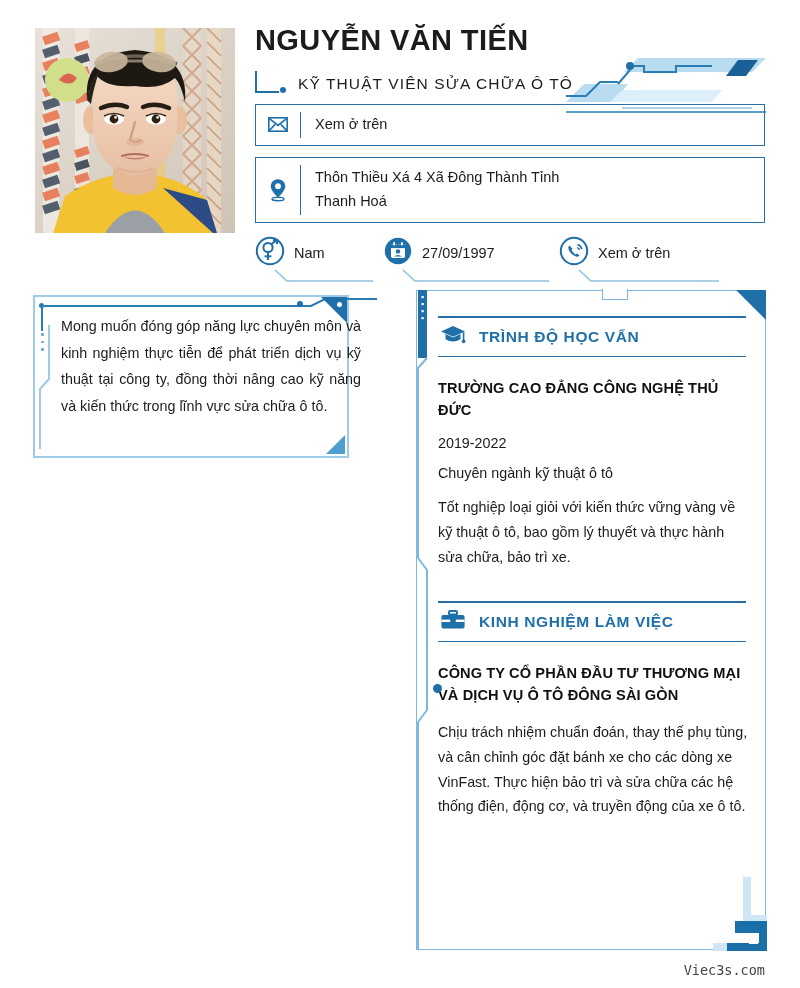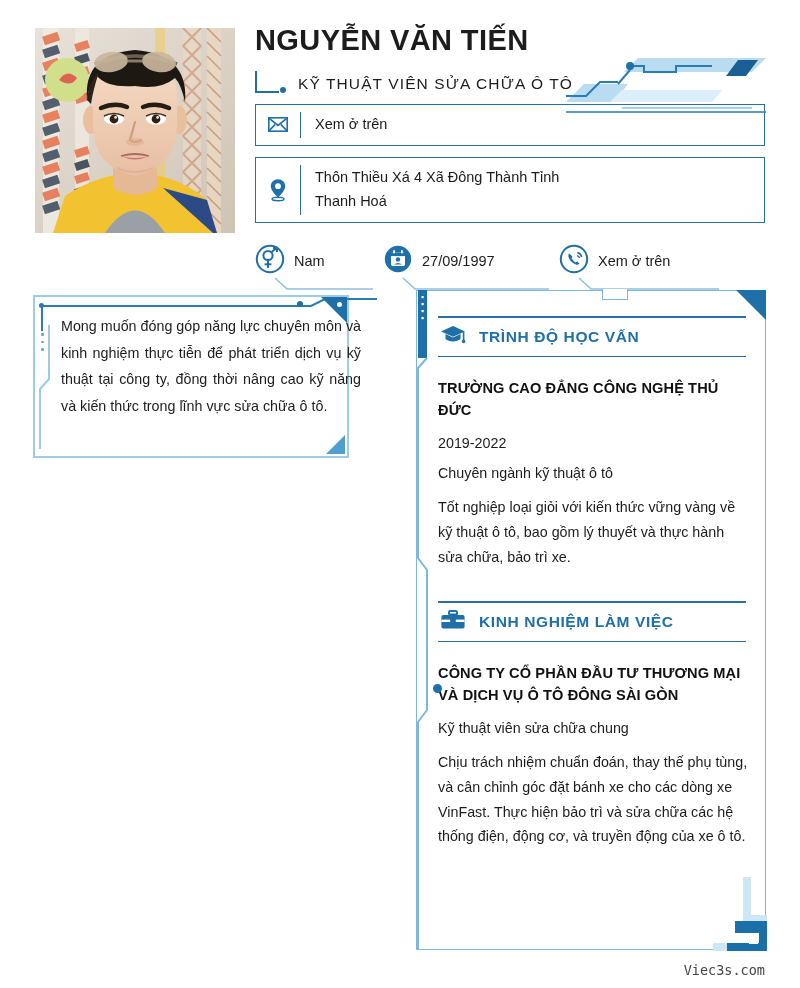--- a/index.html
+++ b/index.html
@@ -49,21 +49,21 @@
   .cbox-ico {
     width: 44px; display: flex; align-items: center; justify-content: center;
     flex: 0 0 44px;
   }
   .cbox-sep { width: 1px; background: #2a6ea6; margin: 7px 0; }
   .cbox-txt {
     padding: 8px 0 8px 14px; font-size: 14.5px; line-height: 1.65; color: #1c1c1c;
   }
 
   .inforow { display: flex; margin-top: 14px; }
-  .infoitem { position: relative; height: 48px; margin-top: 8px; }
+  .infoitem { position: relative; height: 48px; }
   .infoitem .ii-top { display: flex; align-items: center; height: 32px; }
   .ii-label { font-size: 14.5px; margin-left: 9px; color: #1c1c1c; white-space: nowrap; }
   .ii-underline { position: absolute; left: 0; bottom: 0; height: 16px; }
 
   
   .objective {
     position: absolute; left: 33px; top: 295px; width: 316px; height: 163px;
   }
   .obj-outer {
     position: absolute; inset: 0; border: 2px solid #9ecbe8;
@@ -454,20 +454,19 @@
           </svg>
         </span>
         <span class="sec-title">KINH NGHIỆM LÀM VIỆC</span>
       </div>
       <div class="sec-rule-bot"></div>
     </div>
 
     <div class="entry" style="position:relative">
       <div class="timeline-dot" style="top:42px"></div>
       <div class="entry-org">CÔNG TY CỔ PHẦN ĐẦU TƯ THƯƠNG MẠI VÀ DỊCH VỤ Ô TÔ ĐÔNG SÀI GÒN</div>
-      <div class="entry-role">Kỹ thuật viên sửa chữa chung</div>
       <div class="entry-desc">Chịu trách nhiệm chuẩn đoán, thay thế phụ tùng, và cân chỉnh góc đặt bánh xe cho các dòng xe VinFast. Thực hiện bảo trì và sửa chữa các hệ thống điện, động cơ, và truyền động của xe ô tô.</div>
     </div>
 
   </div>
 </div>
 
 <div class="footer">Viec3s.com</div>
 
 </body></html>

